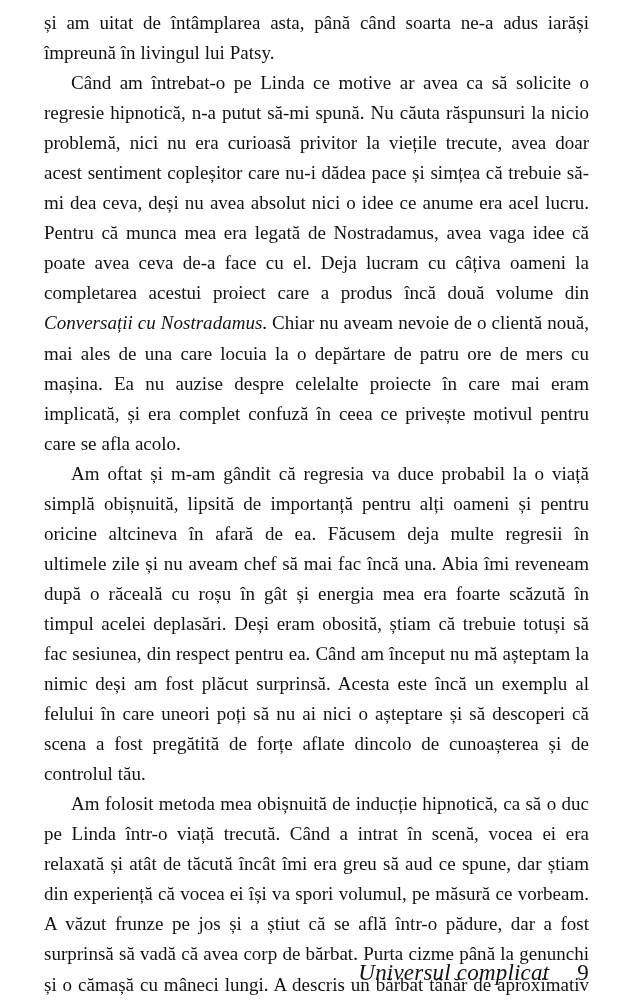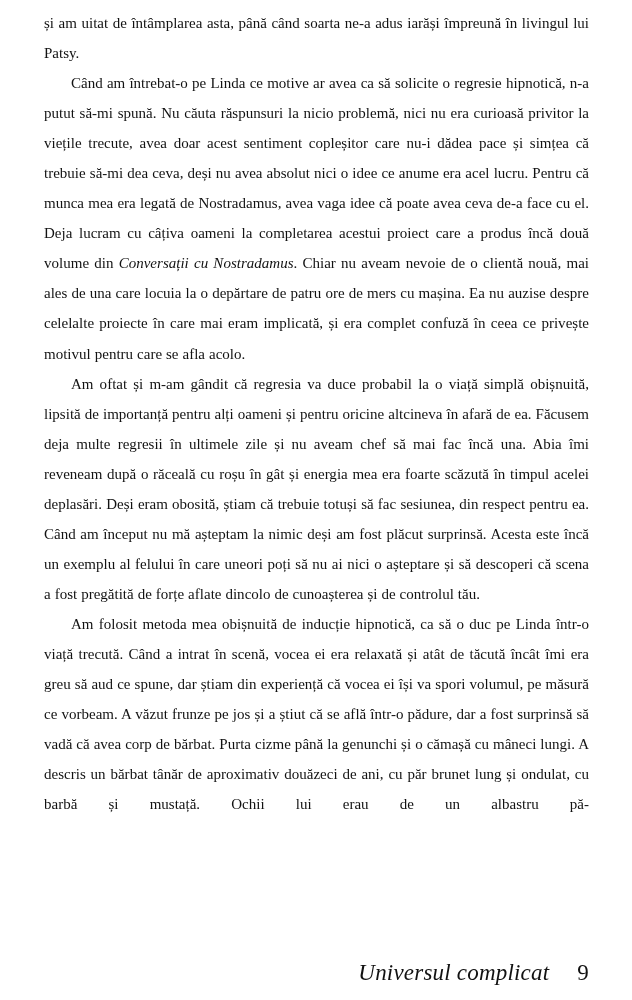--- a/index.html
+++ b/index.html
@@ -21,21 +21,21 @@
 
   .text-block {
     position: absolute;
     left: 44px;
     top: 8px;
     width: 545px;
   }
 
   .para {
     margin: 0;
-    font-size: 15px;
+    font-size: 19px;
     line-height: 30.05px;
     text-align: justify;
     text-justify: inter-word;
     -webkit-hyphens: none;
     hyphens: none;
     letter-spacing: 0.01px;
     word-spacing: 0.2px;
   }
 
   .para.indent {

